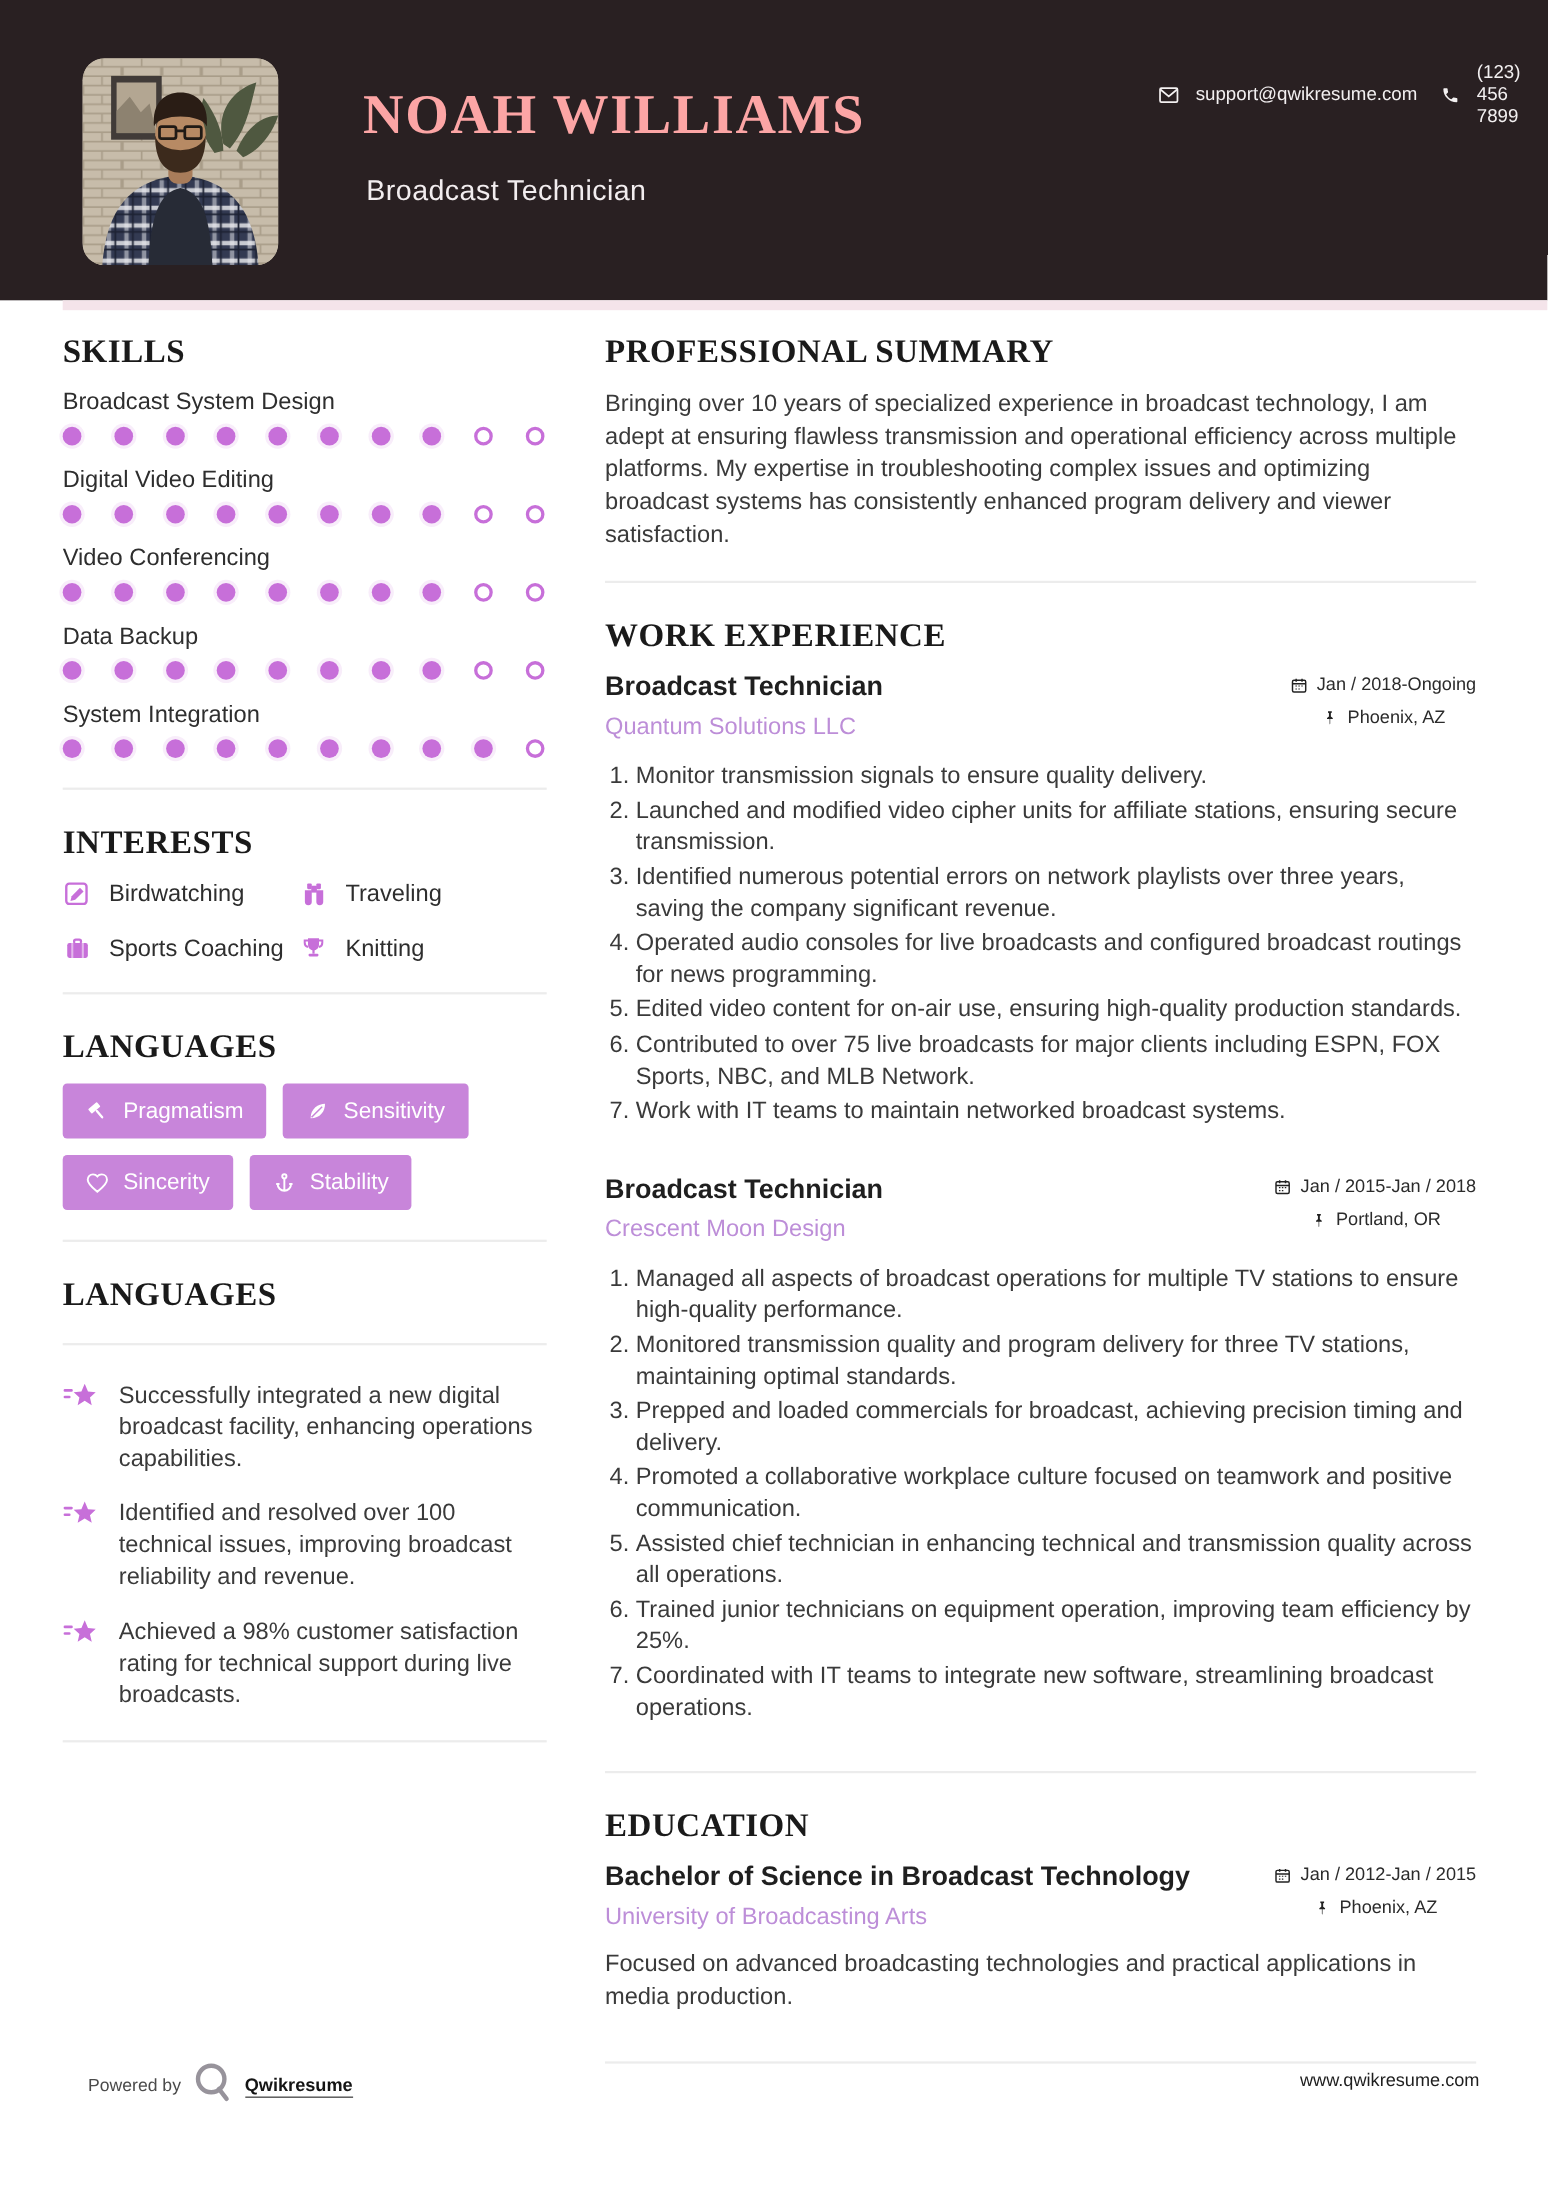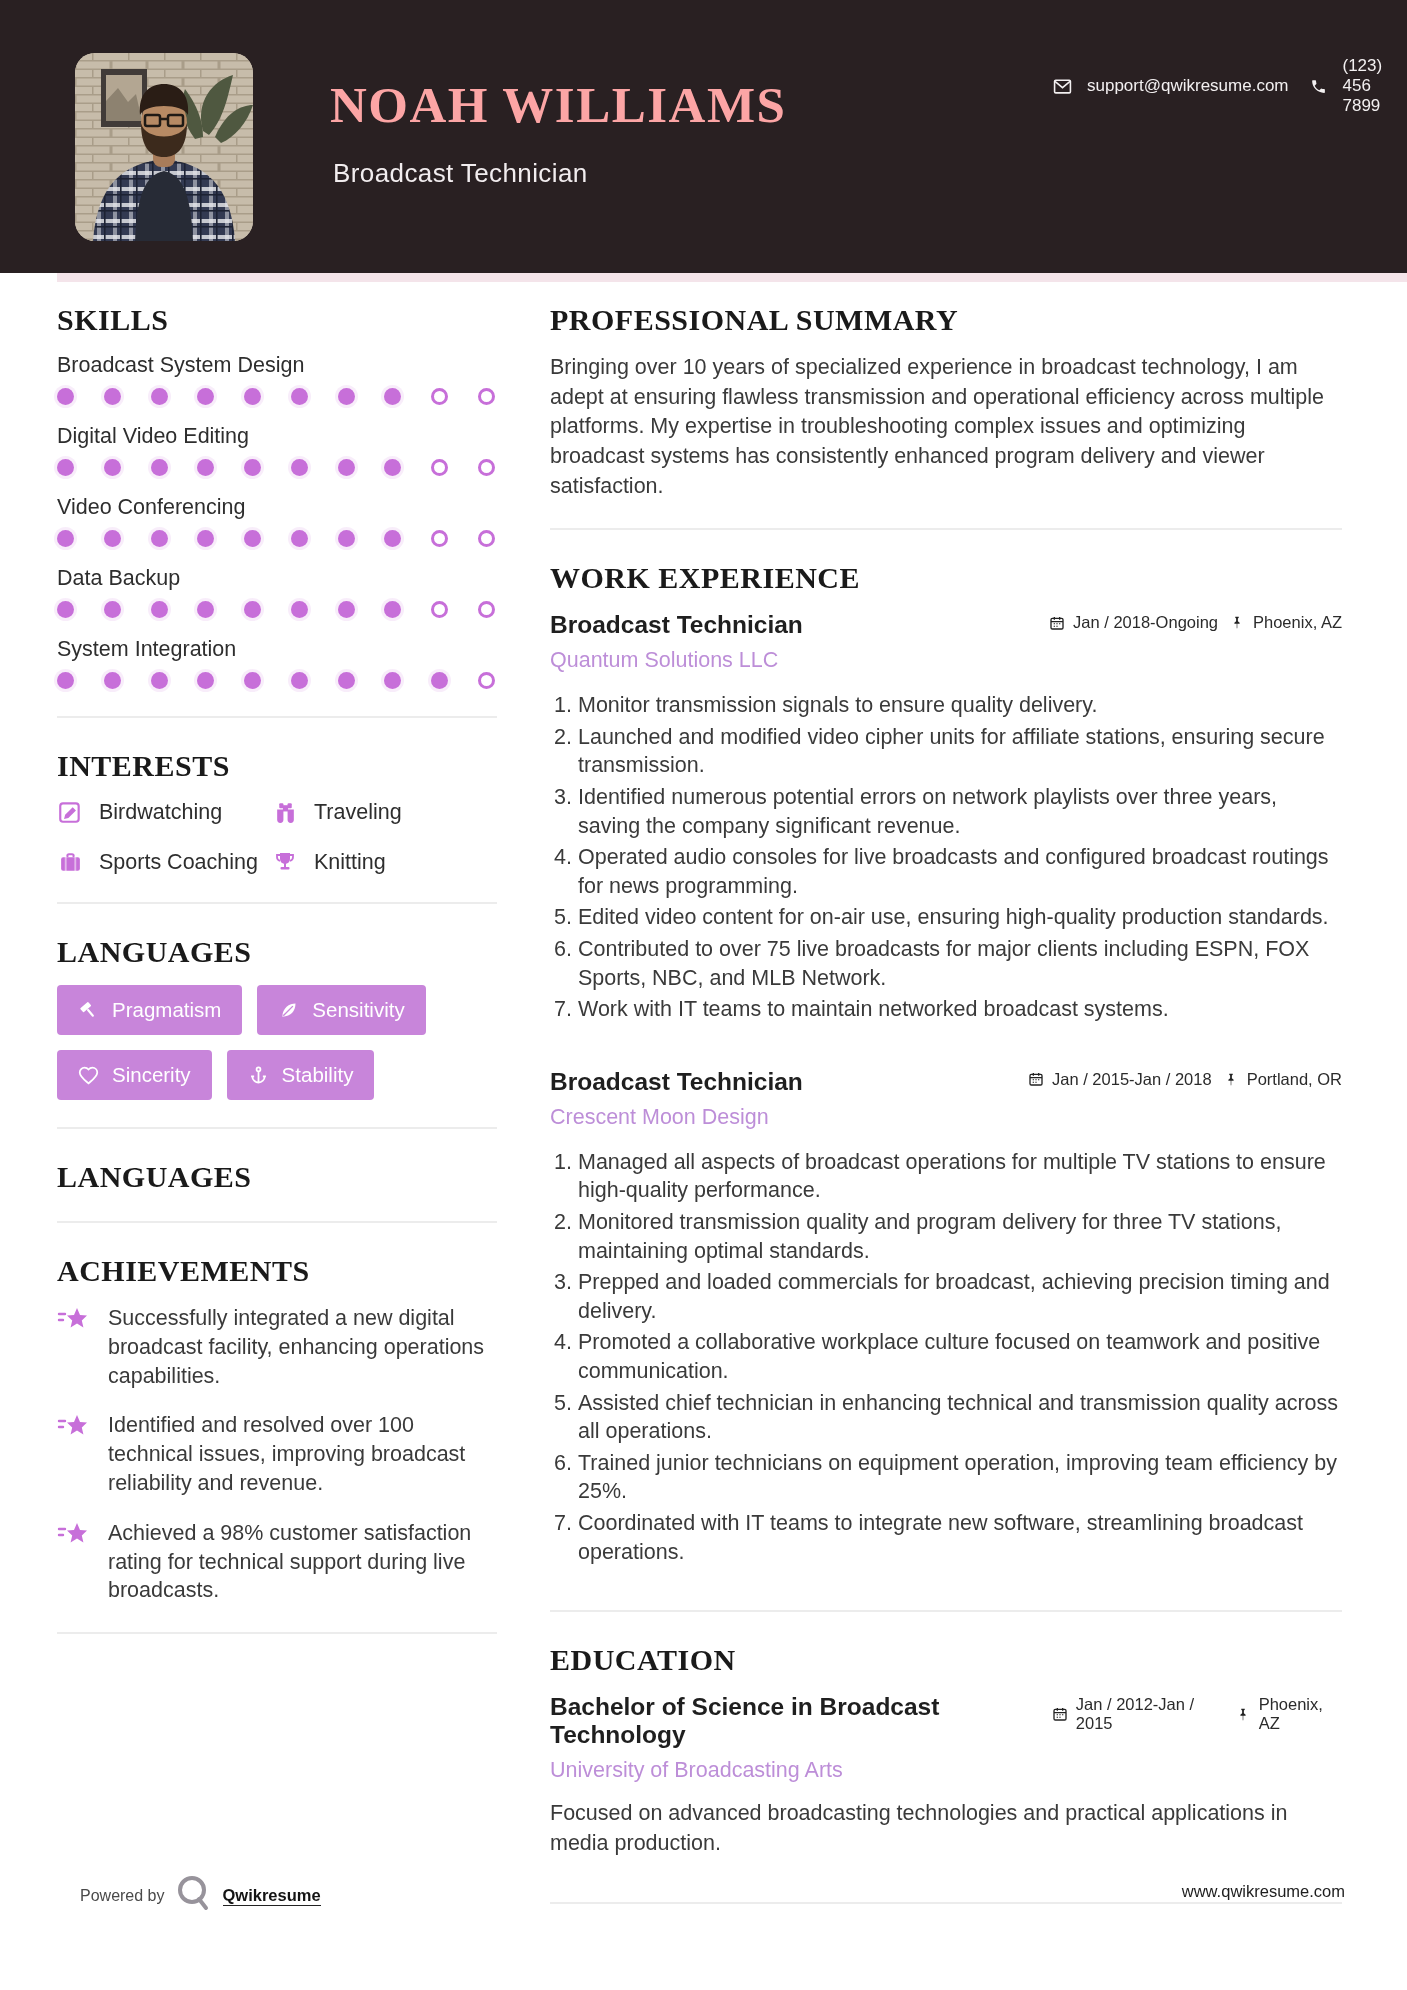--- a/index.html
+++ b/index.html
@@ -64,21 +64,21 @@
   .ach{display:flex;gap:17px;margin-bottom:21px;}
   .ach .aicon{flex:0 0 34px;width:34px;height:34px;color:var(--accent);}
   .ach-text{font-size:21.5px;line-height:1.34;color:var(--body);}
 
   
   .para{font-size:21.5px;line-height:1.38;color:var(--body);}
   .job{margin-bottom:44px;}
   .job-head{display:flex;justify-content:space-between;align-items:flex-start;}
   .job-title{font-size:24.5px;font-weight:600;color:#1f1f1f;}
   .job-company{font-size:21.5px;color:var(--link);margin-top:9px;}
-  .meta{display:flex;flex-direction:row;align-items:flex-start;gap:11px;margin-top:2px;}
+  .meta{display:flex;flex-direction:column;align-items:center;gap:11px;margin-top:2px;}
   .meta-row{display:flex;align-items:center;gap:8px;font-size:16.5px;color:#2b2b2b;}
   .meta-row .micon{width:16px;height:16px;color:#222;display:flex;align-items:center;justify-content:center;}
   ol.bullets{margin:18px 0 0;padding-left:28px;}
   ol.bullets li{font-size:21.5px;line-height:1.33;color:var(--body);margin-bottom:3px;}
   .edu-desc{margin-top:16px;}
 
   
   .footer-left{position:absolute;left:80px;top:1874px;display:flex;align-items:center;gap:11px;}
   .powered{font-size:16px;color:#4a4a4a;}
   .brand{font-size:16.5px;font-weight:700;color:#141414;border-bottom:1.6px solid #222;
@@ -344,21 +344,20 @@
         <span>Stability</span>
       </span>
     </div>
 
     <hr class="sep">
 
     <h2 class="sec">LANGUAGES</h2>
 
     <hr class="sep">
 
-    <h2 class="sec">ACHIEVEMENTS</h2>
     <div class="ach">
       <span class="aicon">
         <svg width="34" height="34" viewBox="0 0 34 34">
             <g stroke="currentColor" stroke-width="2.4" stroke-linecap="round">
               <path d="M2 10h6M2 16h4"></path>
             </g>
             <path fill="currentColor" d="M20 4l3 7 7 .6-5.2 4.8 1.6 7-6.4-3.9-6.4 3.9 1.6-7L10 11.6l7-.6z"></path>
           </svg>
       </span>
       <div class="ach-text">Successfully integrated a new digital broadcast facility, enhancing operations capabilities.</div>

